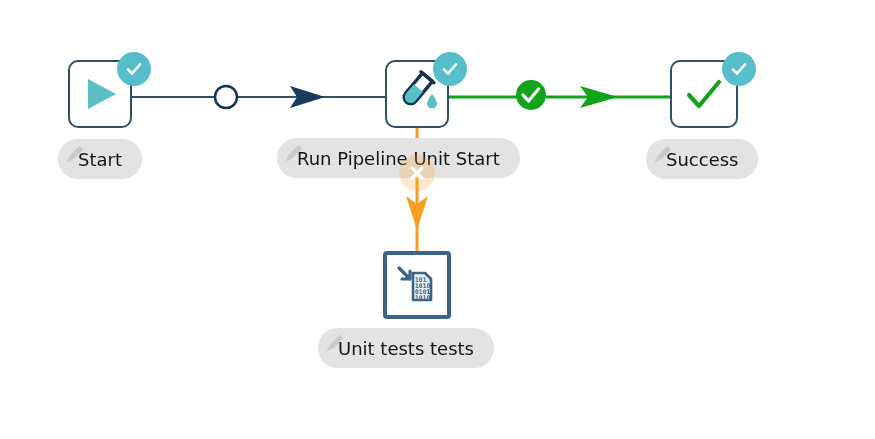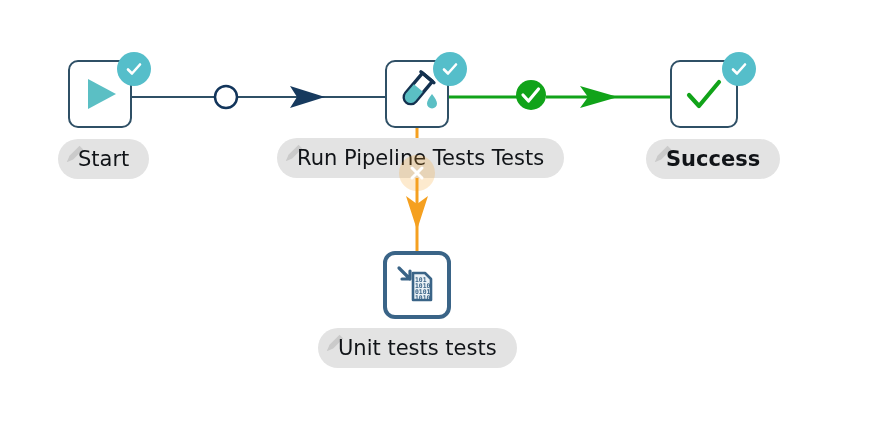--- a/index.html
+++ b/index.html
@@ -14,41 +14,41 @@
   svg.wires{position:absolute;left:0;top:0;width:875px;height:439px;}
 
   .node{
     position:absolute;
     background:#ffffff;
     border:2px solid #2F5066;
     border-radius:10px;
     box-sizing:border-box;
     display:flex;align-items:center;justify-content:center;
   }
-  .node.selected{border:4px solid #3A6487;border-radius:12px;}
+  .node.selected{border:4px solid #3A6487;border-radius:4px;}
 
   .badge{
     position:absolute;
     width:34px;height:34px;border-radius:50%;
     background:#55BECA;
     display:flex;align-items:center;justify-content:center;
     z-index:6;
   }
   .badge svg{display:block;}
 
   .pill{
     position:absolute;
     background:#E3E3E3;
     border-radius:22px;
     height:40px;
     display:flex;align-items:center;
     padding:0 20px;
     box-sizing:border-box;
     color:#111418;
-    font-size:21px;
+    font-size:18px;
     white-space:nowrap;
     z-index:4;
   }
   .pill .pencil{
     position:absolute;left:6px;top:4px;
     width:22px;height:22px;opacity:.55;
   }
   .pill .txt{position:relative;z-index:2;}
 
   .xbadge{
@@ -119,39 +119,39 @@
   </div>
   <div class="badge" style="left:433px;top:52px;">
     <svg width="22" height="22" viewBox="0 0 22 22">
       <path d="M5,11.5 l4,4 l8,-9" fill="none" stroke="#ffffff" stroke-width="2.6" stroke-linecap="round" stroke-linejoin="round"></path>
     </svg>
   </div>
   <div class="pill" style="left:277px;top:138px;">
     <svg class="pencil" viewBox="0 0 24 24">
       <path d="M3,21 L6,14 L17,3 L21,7 L10,18 Z" fill="#b6b6b6"></path>
     </svg>
-    <span class="txt">Run Pipeline Tests Tests</span>
+    <span class="txt">Run Pipeline Unit Start</span>
   </div>
   <div class="xbadge" style="left:399px;top:155px;">
     <svg width="22" height="22" viewBox="0 0 22 22">
       <path d="M6,6 L16,16 M16,6 L6,16" stroke="#ffffff" stroke-width="3" stroke-linecap="round"></path>
     </svg>
   </div>
 
   <div class="node" style="left:670px;top:60px;width:68px;height:68px;">
     <svg width="48" height="48" viewBox="0 0 48 48">
       <path d="M9,25 l10,11 l20,-24" fill="none" stroke="#11A319" stroke-width="4.2" stroke-linecap="round" stroke-linejoin="round"></path>
     </svg>
   </div>
   <div class="badge" style="left:722px;top:52px;">
     <svg width="22" height="22" viewBox="0 0 22 22">
       <path d="M5,11.5 l4,4 l8,-9" fill="none" stroke="#ffffff" stroke-width="2.6" stroke-linecap="round" stroke-linejoin="round"></path>
     </svg>
   </div>
-  <div class="pill" style="left:646px;top:139px;font-weight:bold;">
+  <div class="pill" style="left:646px;top:139px;">
     <svg class="pencil" viewBox="0 0 24 24">
       <path d="M3,21 L6,14 L17,3 L21,7 L10,18 Z" fill="#b6b6b6"></path>
     </svg>
     <span class="txt">Success</span>
   </div>
 
   <div class="node selected" style="left:383px;top:251px;width:68px;height:68px;">
     <svg width="46" height="46" viewBox="0 0 46 46">
       <path d="M5,6 L16,17 M16,17 L16,9 M16,17 L8,17" fill="none" stroke="#3A6487" stroke-width="3.2" stroke-linecap="round" stroke-linejoin="round"></path>
       <path d="M19,11 h12 l6,6 v21 h-18 Z" fill="#EAF1F6" stroke="#3A6487" stroke-width="2.6" stroke-linejoin="round"></path>

